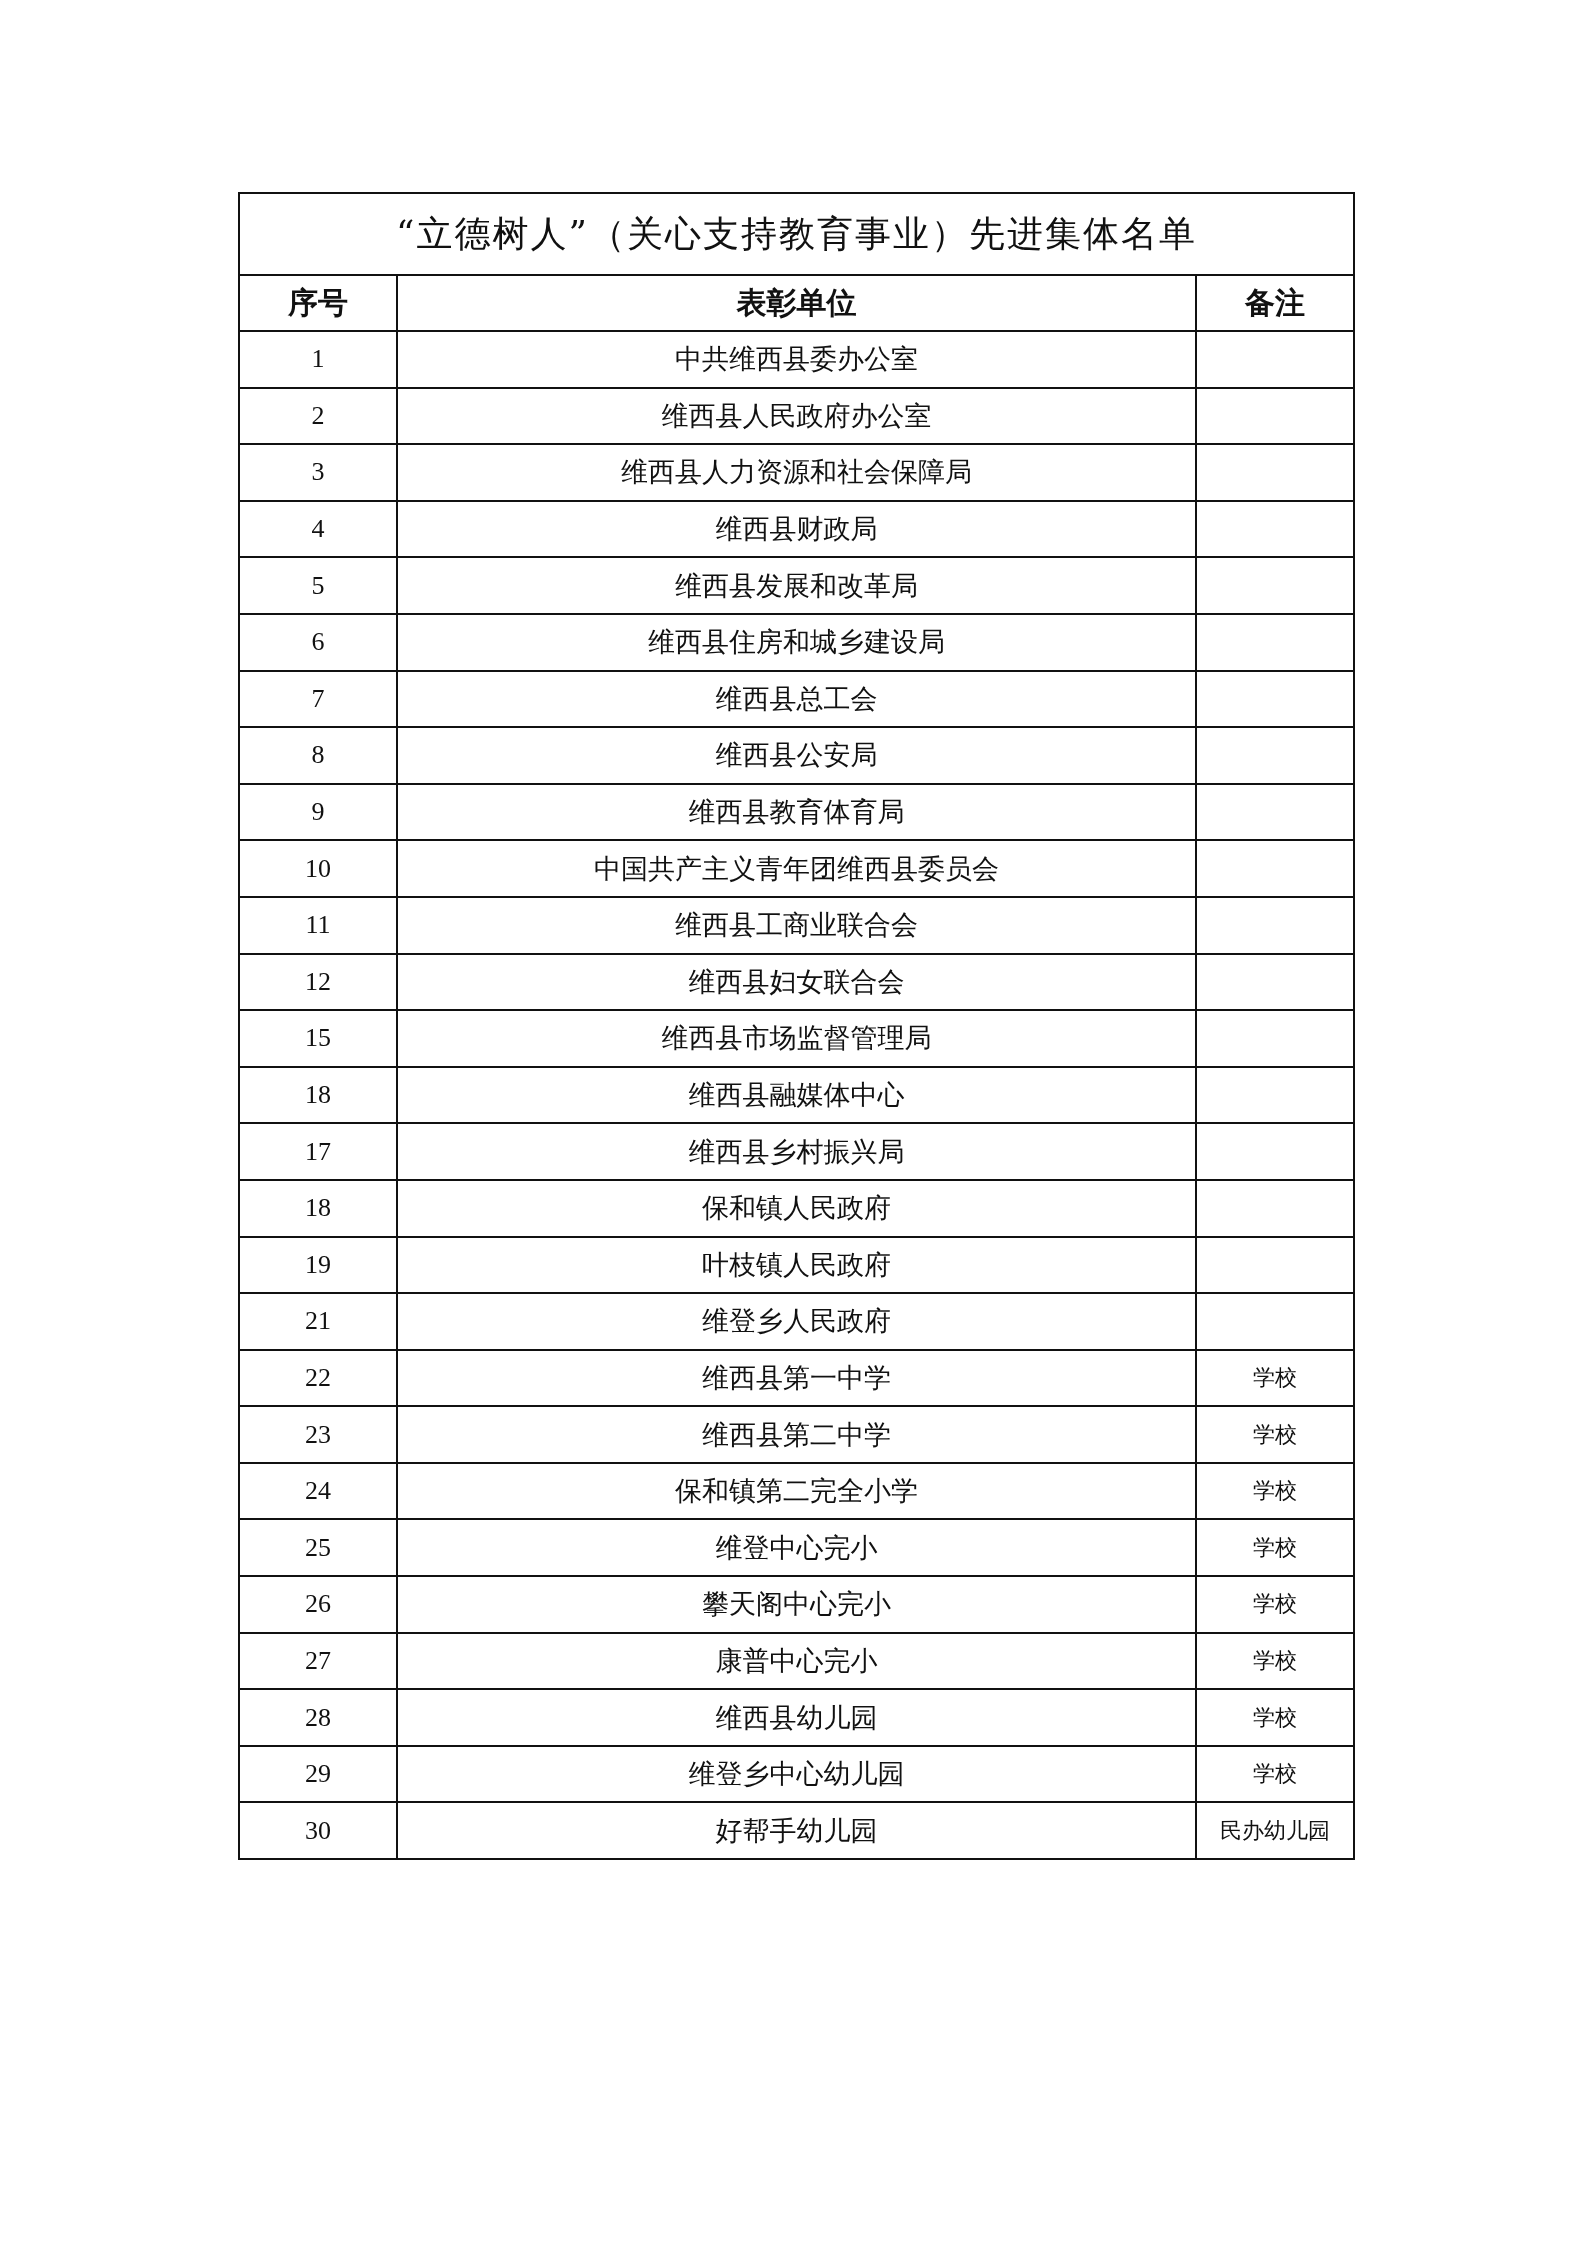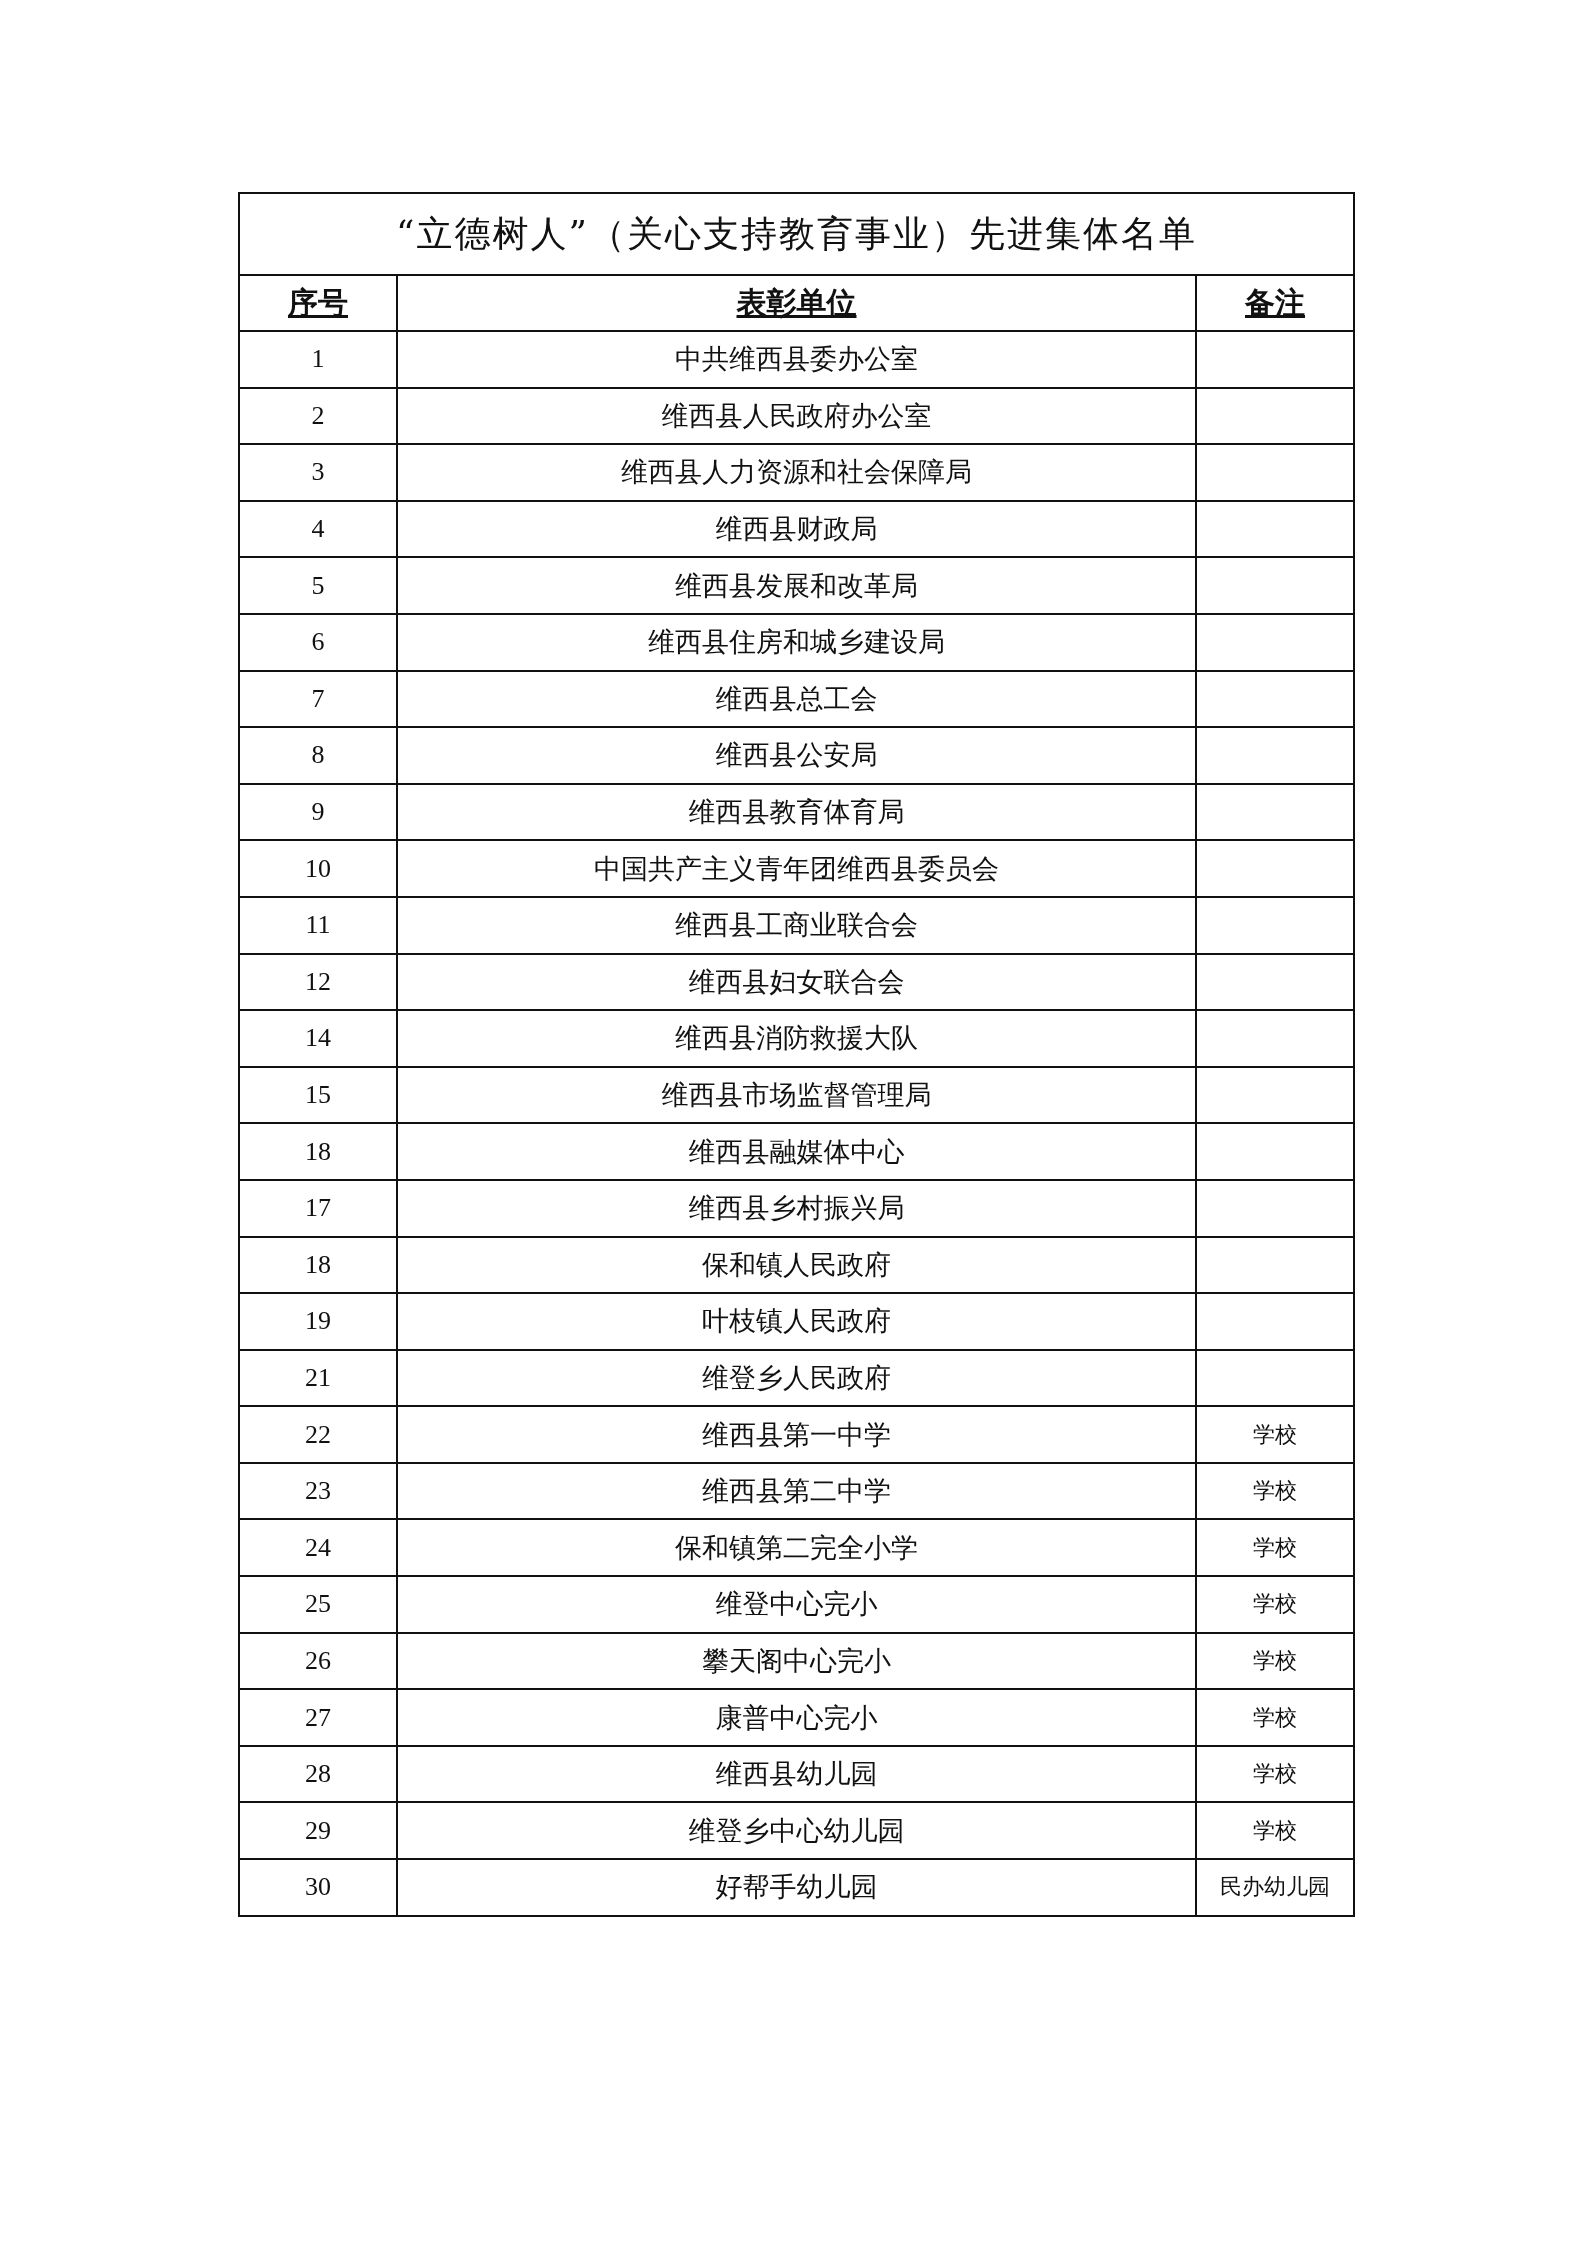--- a/index.html
+++ b/index.html
@@ -7,21 +7,21 @@
          font-family: "DejaVu Serif", "Liberation Serif", serif; color: #111; }
   .page { position: absolute; left: 0; top: 0; width: 1587px; height: 2245px; background: #fff; padding-left: 41px; }
   table.list {
     position: absolute; left: 238px; top: 192px; width: 1115px;
     border-collapse: collapse; table-layout: fixed;
   }
   table.list td, table.list th {
     border: 2px solid #111; text-align: center; vertical-align: middle; padding: 0;
   }
   .title-row td { height: 80px; font-size: 36px; letter-spacing: 2px; font-weight: normal; }
-  .head-row th { height: 54px; font-size: 30px; font-weight: bold; text-decoration: underline; }
+  .head-row th { height: 54px; font-size: 30px; font-weight: bold; }
   .data-row td { height: 54.6px; font-size: 27px; }
   td.num { font-size: 26px; font-family: "Liberation Serif", "DejaVu Serif", serif; }
   td.note { font-size: 22px; }
   col.c1 { width: 158px; }
   col.c2 { width: 799px; }
   col.c3 { width: 158px; }
 </style>
 </head>
 <body>
 
@@ -95,25 +95,20 @@
           <td class="num">11</td>
           <td class="unit">维西县工商业联合会</td>
           <td class="note"></td>
         </tr>
         <tr class="data-row">
           <td class="num">12</td>
           <td class="unit">维西县妇女联合会</td>
           <td class="note"></td>
         </tr>
         <tr class="data-row">
-          <td class="num">14</td>
-          <td class="unit">维西县消防救援大队</td>
-          <td class="note"></td>
-        </tr>
-        <tr class="data-row">
           <td class="num">15</td>
           <td class="unit">维西县市场监督管理局</td>
           <td class="note"></td>
         </tr>
         <tr class="data-row">
           <td class="num">18</td>
           <td class="unit">维西县融媒体中心</td>
           <td class="note"></td>
         </tr>
         <tr class="data-row">

